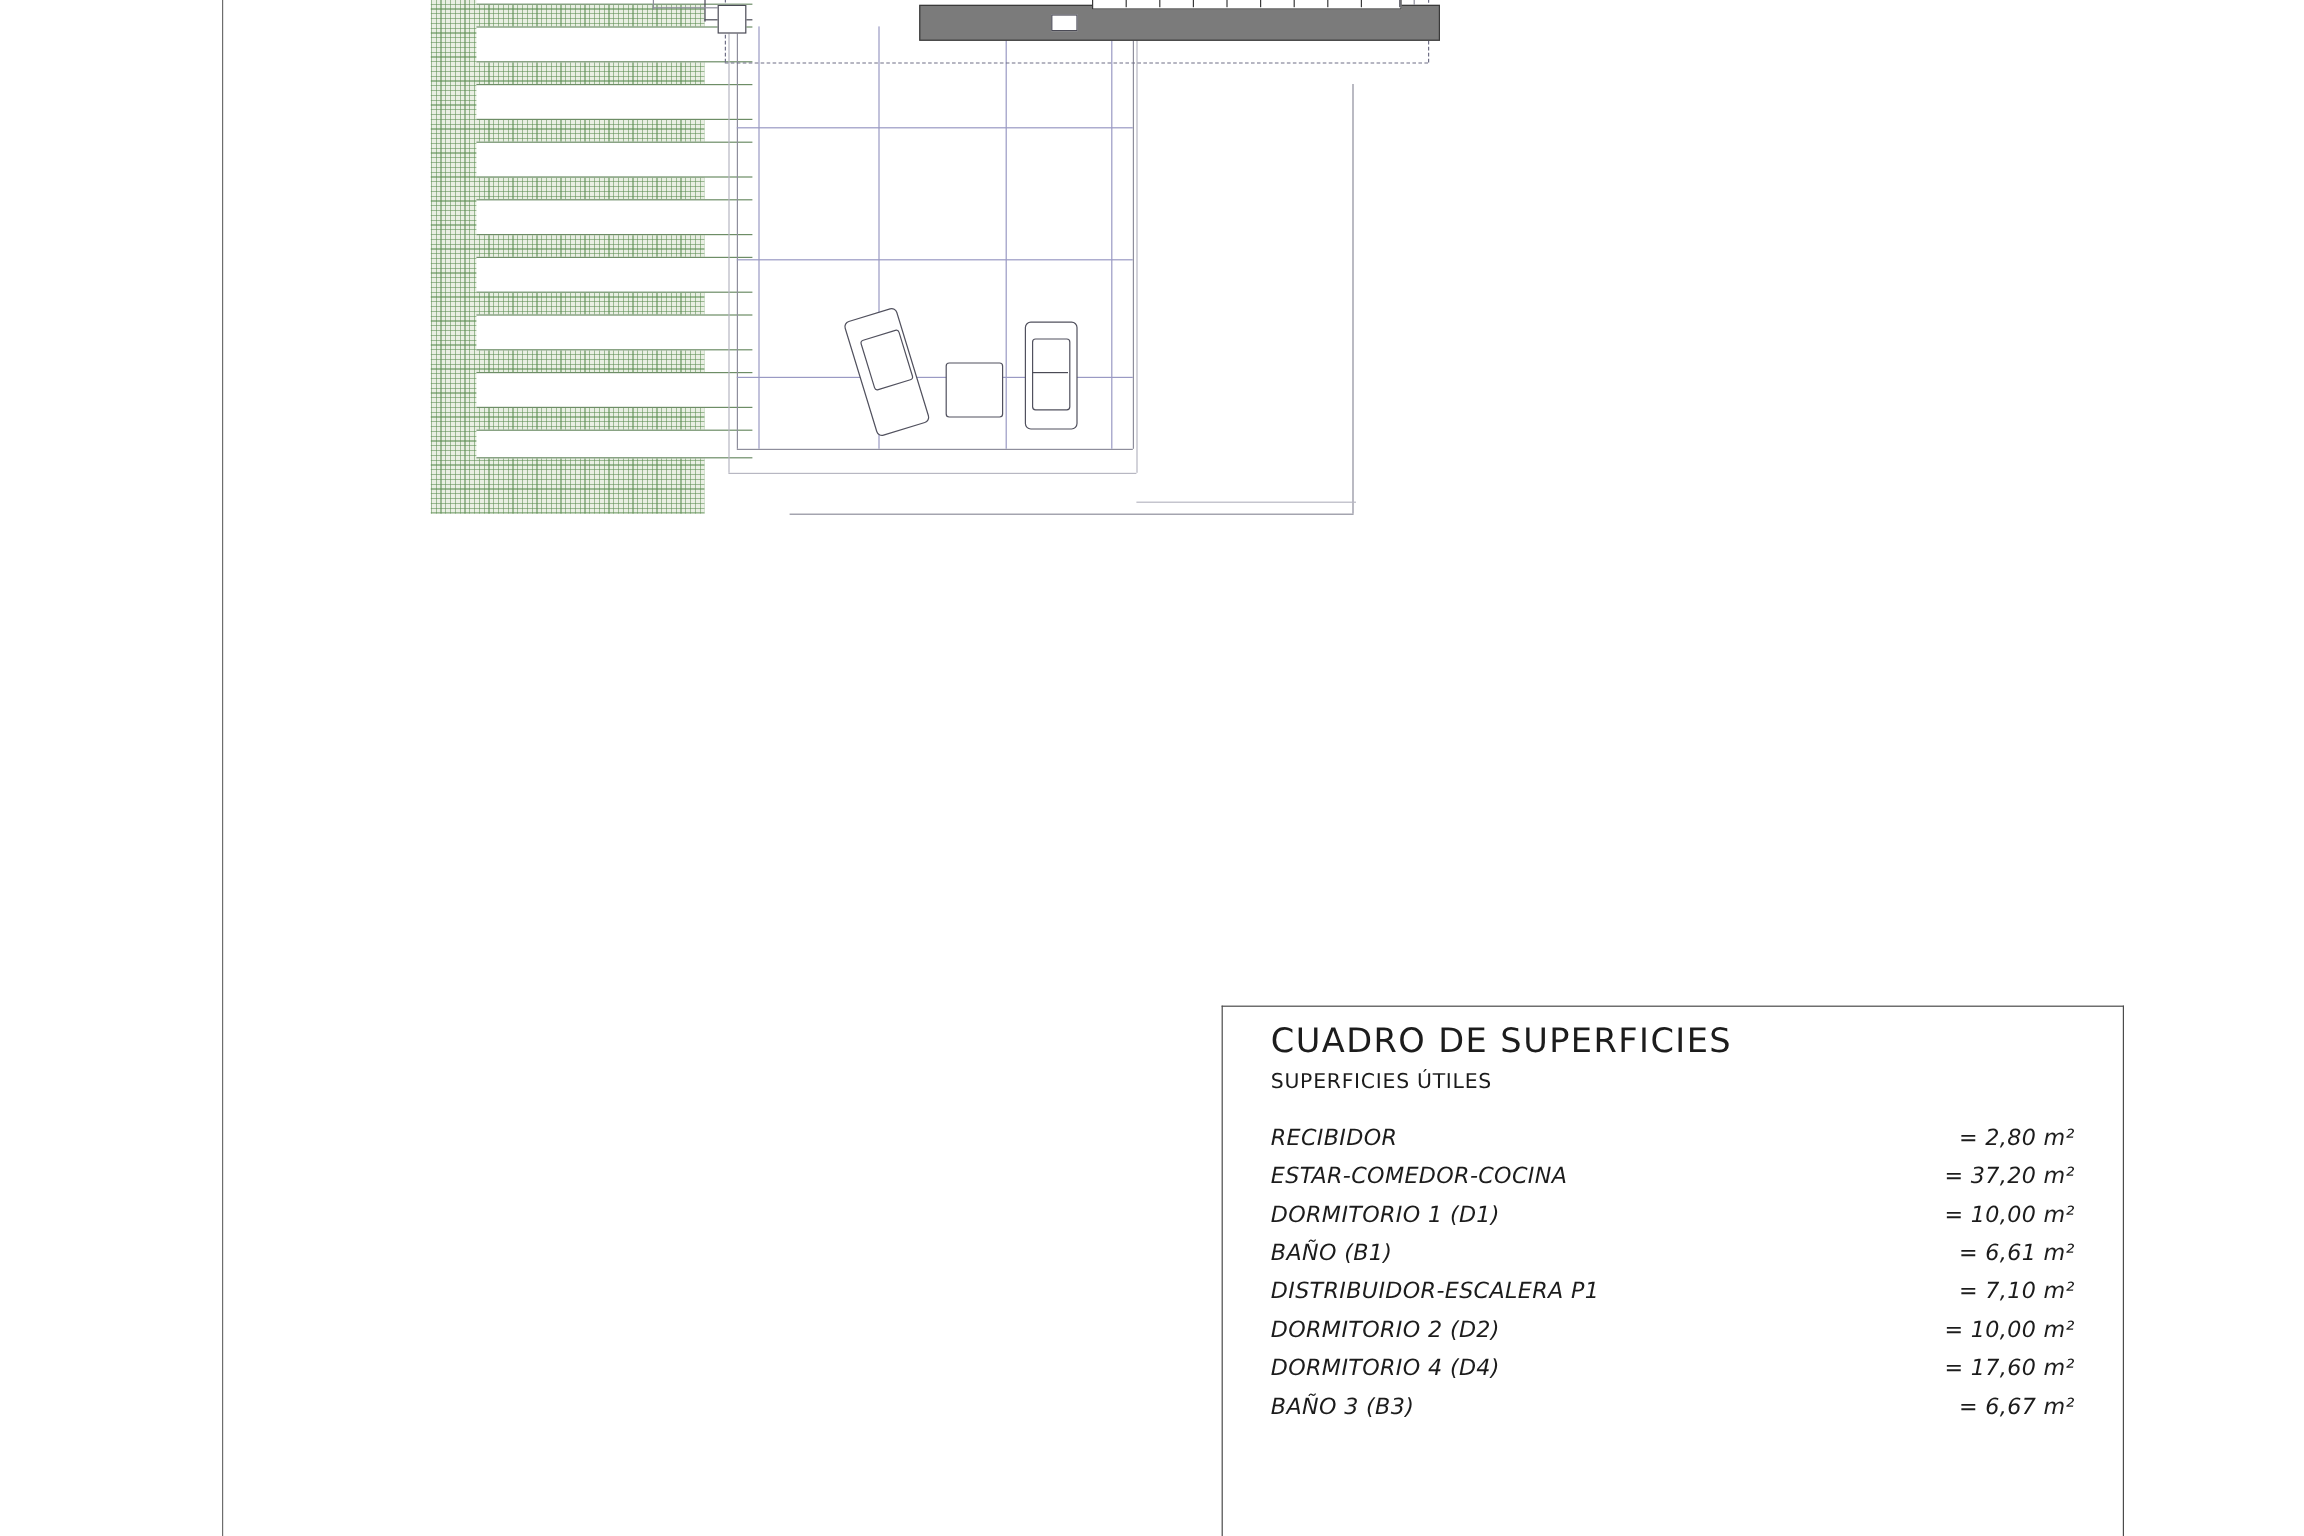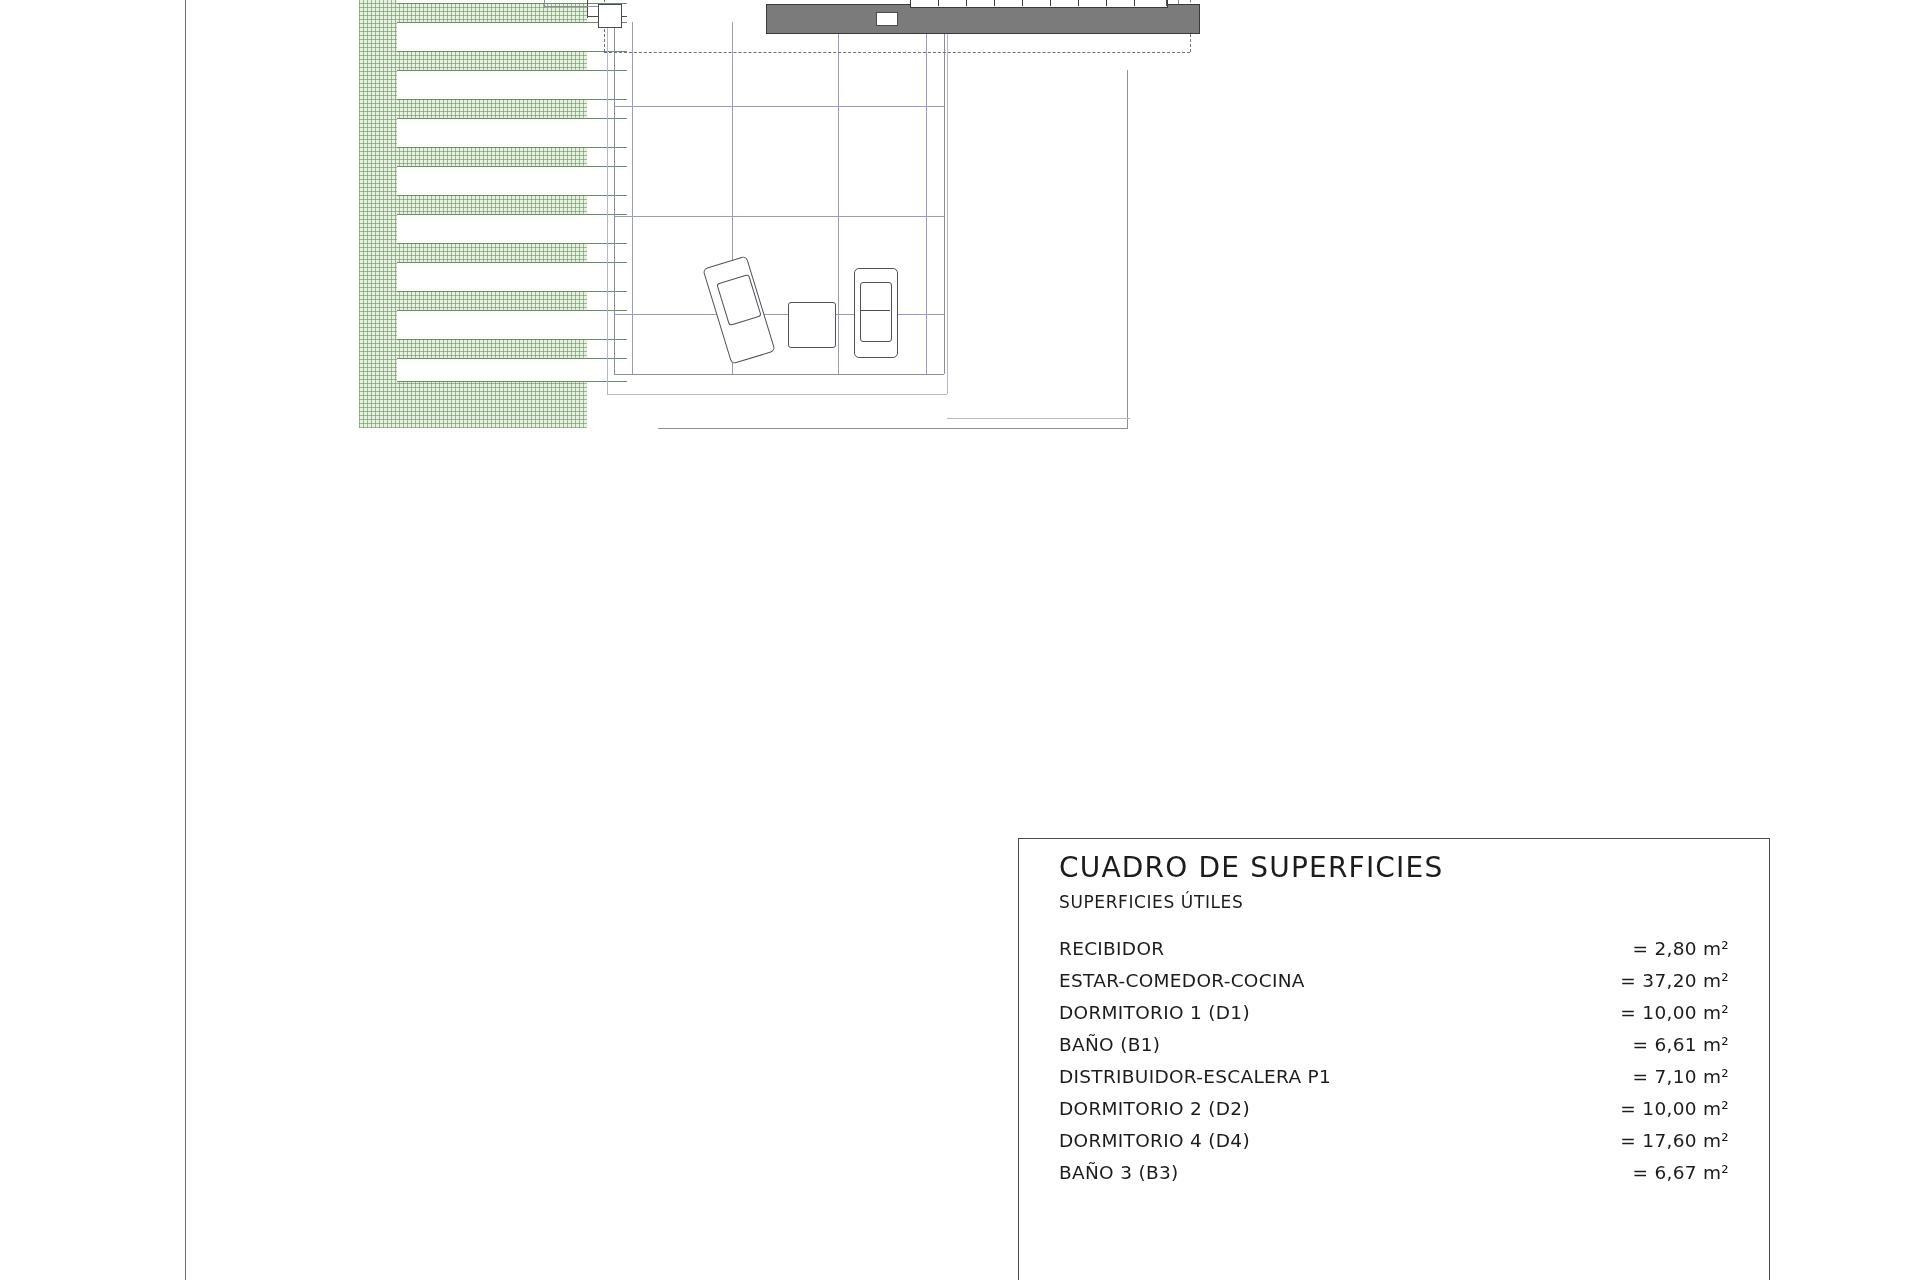--- a/index.html
+++ b/index.html
@@ -150,22 +150,22 @@
   #surfaces li {
     display: flex;
     justify-content: space-between;
     align-items: baseline;
     font-size: 18.5px;
     letter-spacing: 0.3px;
     color: #1c1c1c;
     padding: 5.5px 0;
     white-space: nowrap;
   }
-  #surfaces li .lbl { flex: 0 0 auto; }
-  #surfaces li .val { flex: 0 0 auto; text-align: center; }
+  #surfaces li .lbl { flex: 0 0 auto; font-style: italic; }
+  #surfaces li .val { flex: 0 0 auto; text-align: center; font-style: italic; }
 </style>
 </head>
 <body>
 
 <div id="sheet">
 
   <div class="page-rule v"></div>
 
   <div id="plan">
 

